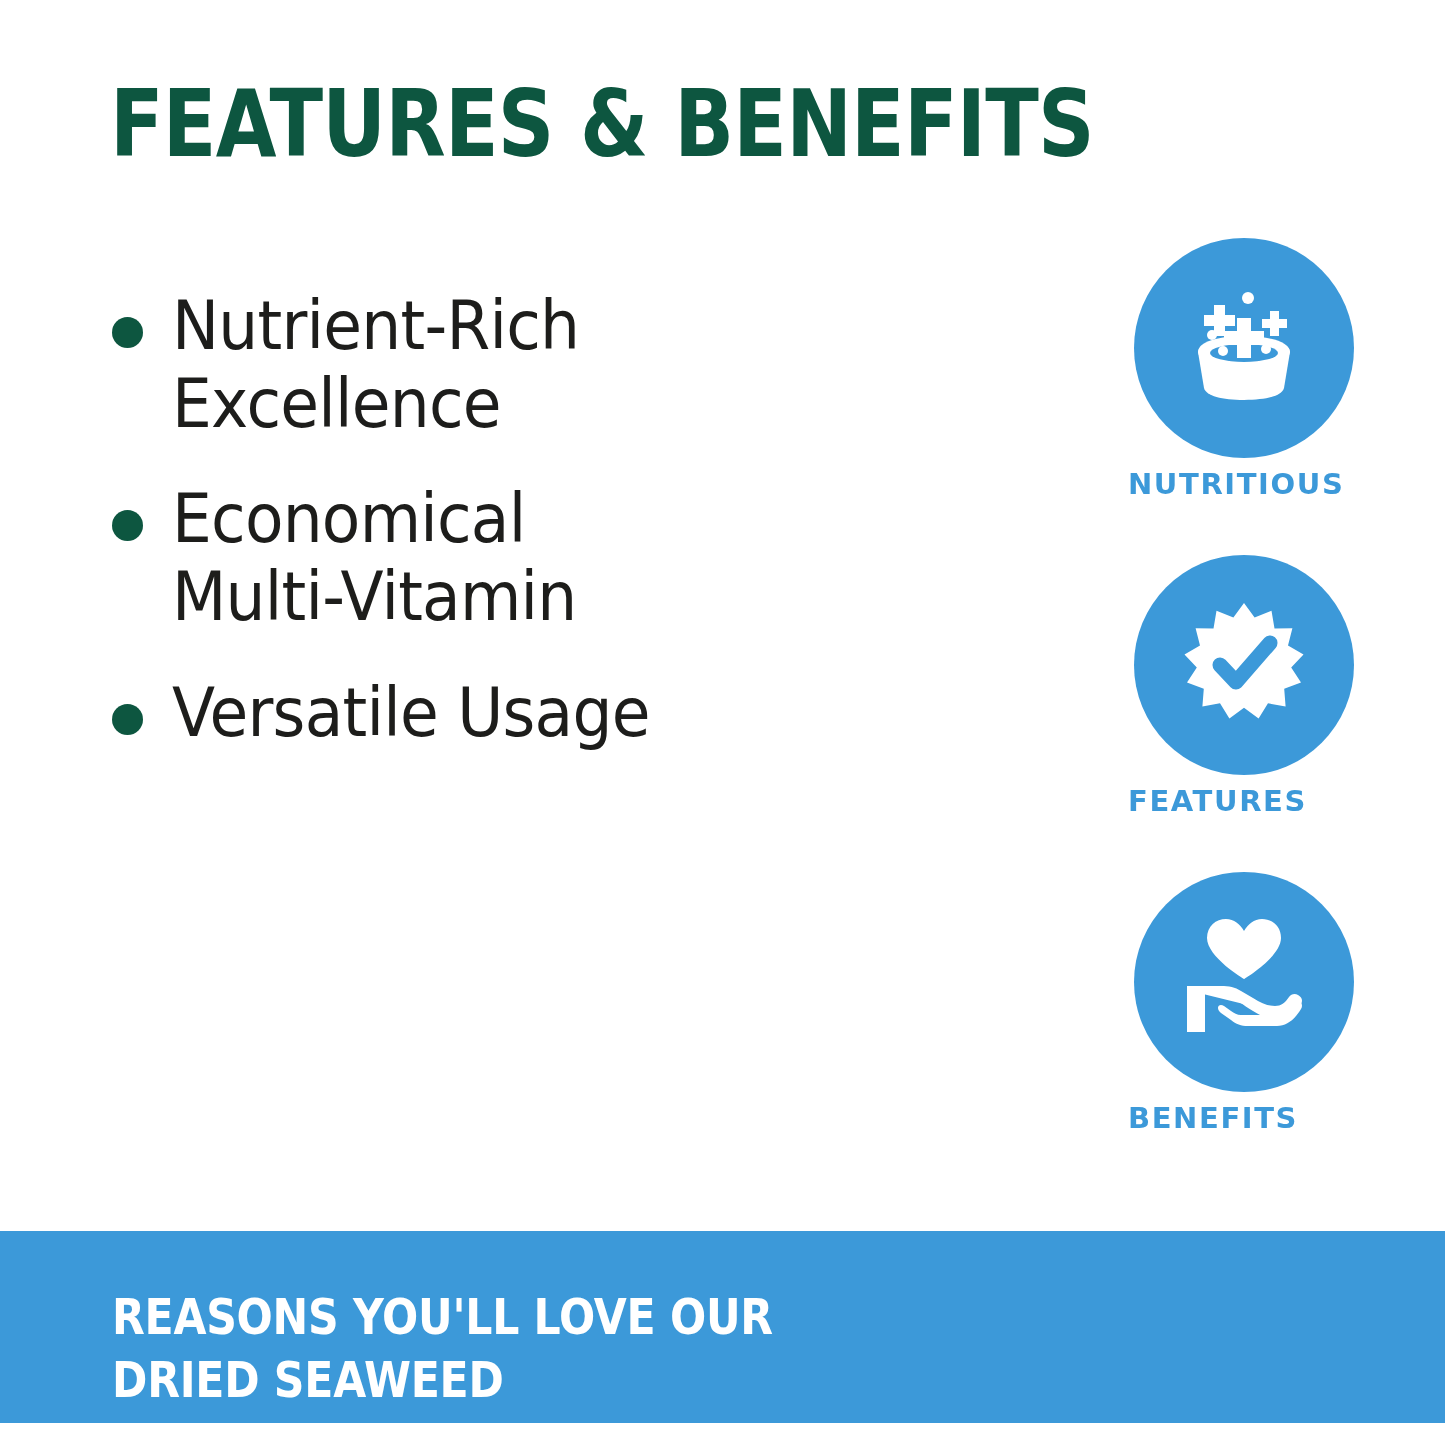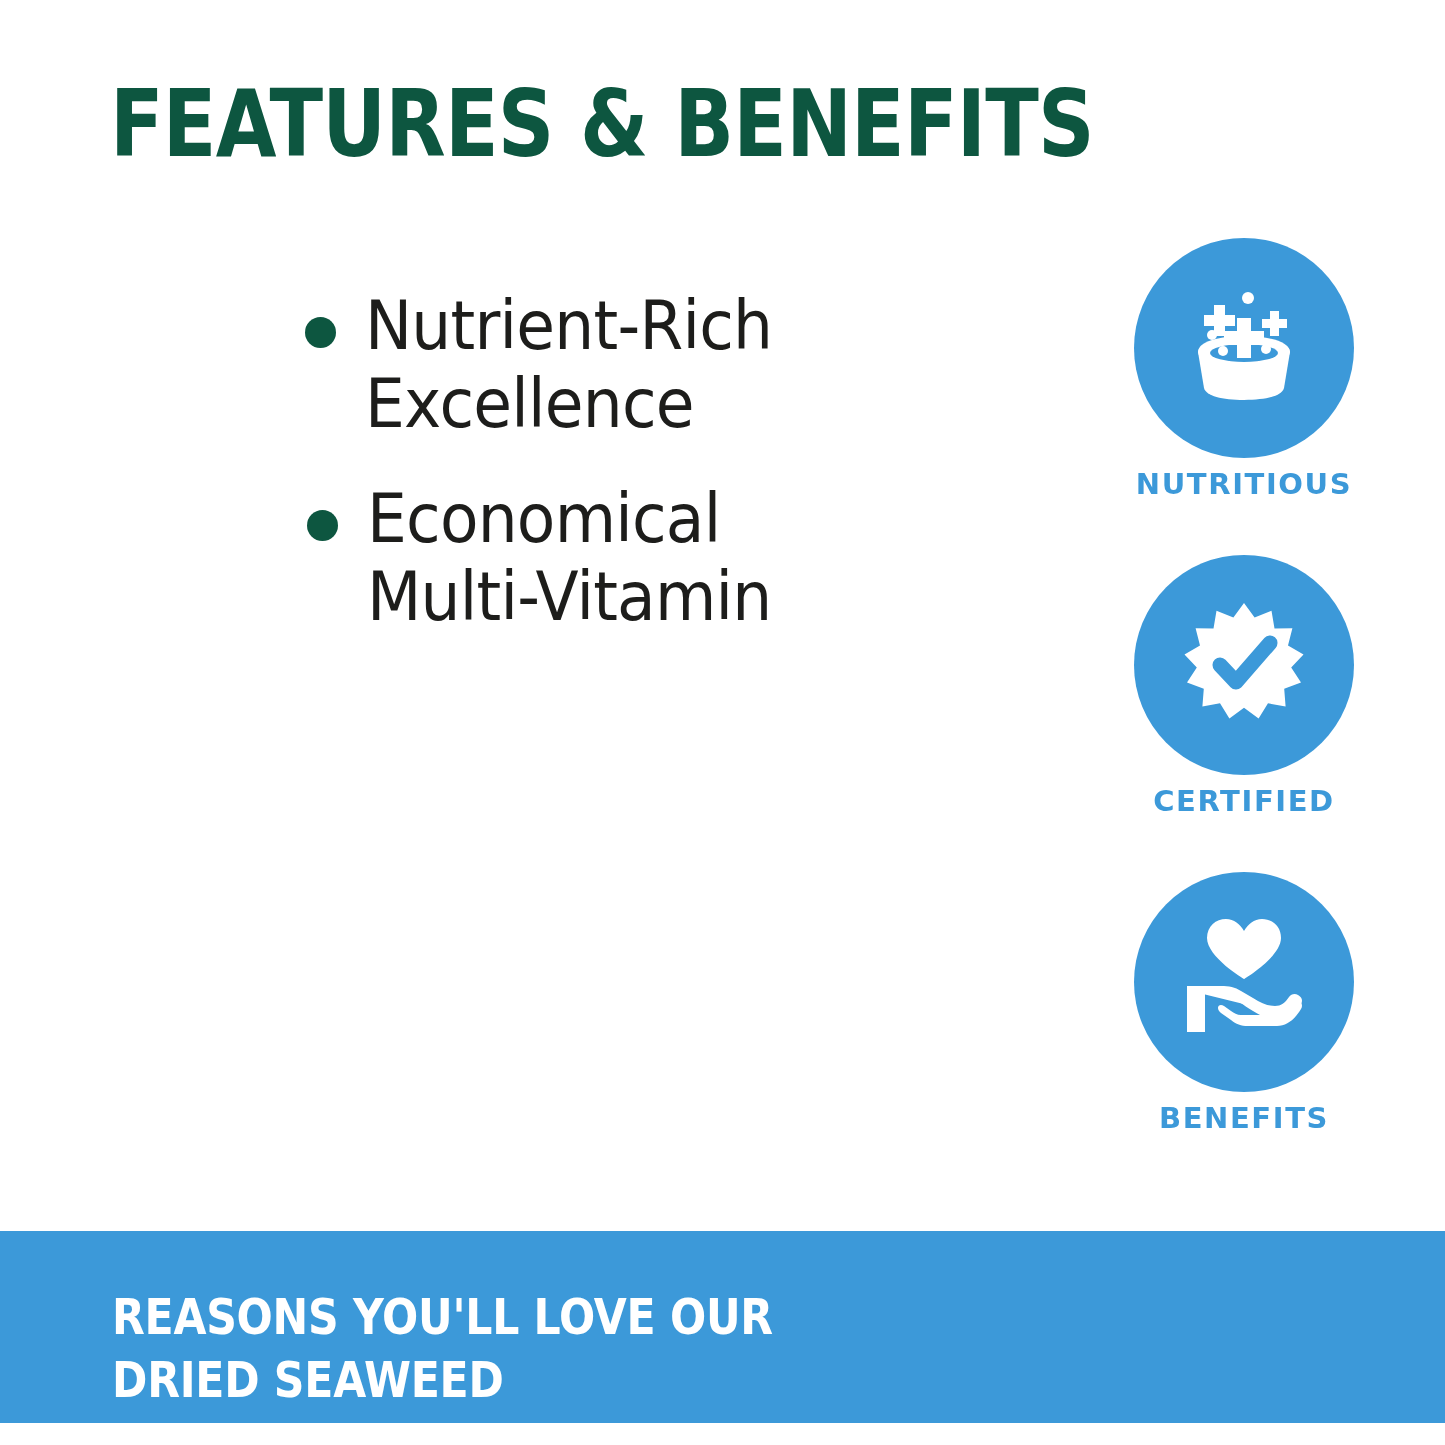--- a/index.html
+++ b/index.html
@@ -42,21 +42,20 @@
   .bullet-list {
     position: absolute;
     left: 112px;
     top: 288px;
     width: 880px;
   }
   .bullet-row {
     display: flex;
     align-items: flex-start;
     margin-bottom: 38px;
-    justify-content: center;
   }
   .bullet-row:last-child { margin-bottom: 0; }
 
   .bullet-dot {
     flex: 0 0 auto;
     width: 31px;
     height: 31px;
     border-radius: 50%;
     background: #0d5640;
     margin-top: 29px;
@@ -77,21 +76,21 @@
   
   .badge-col {
     position: absolute;
     left: 1128px;
     top: 238px;
     width: 232px;
   }
   .badge {
     width: 232px;
     margin-bottom: 56px;
-    text-align: center;
+    text-align: left;
   }
   .badge:last-child { margin-bottom: 0; }
 
   .badge-circle {
     width: 220px;
     height: 220px;
     border-radius: 50%;
     background: #3c99d9;
     margin: 0 auto;
     position: relative;
@@ -153,20 +152,24 @@
     </div>
 
 
     <div class="bullet-row">
       <span class="bullet-dot"></span>
       <span class="bullet-text">Economical
 Multi-Vitamin</span>
     </div>
 
 
+    <div class="bullet-row">
+      <span class="bullet-dot"></span>
+      <span class="bullet-text">Versatile Usage</span>
+    </div>
 
   </div>
 
   <div class="badge-col">
 
     <div class="badge">
       <div class="badge-circle">
         <svg width="140" height="140" viewBox="0 0 140 140">
           <g fill="#ffffff">
 
@@ -201,21 +204,21 @@
                    L114.0 50.6 L129.5 59.4 L117.2 72.4 L127.0 87.4
                    L110.2 93.8 L111.6 111.6 L94.0 108.3 L84.6 123.4
                    L70 112.8 L55.4 123.4 L46.0 108.3 L28.4 111.6
                    L29.8 93.8 L13.0 87.4 L22.8 72.4 L10.5 59.4
                    L26.0 50.6 L21.6 33.3 L39.5 33.6 L42.5 15.7
                    L59.4 22.4 Z"></path>
 
           <path fill="none" stroke="#3c99d9" stroke-width="15" stroke-linecap="round" stroke-linejoin="round" d="M46 70 L62 87 L96 48"></path>
         </svg>
       </div>
-      <div class="badge-label">CERTIFIED</div>
+      <div class="badge-label">FEATURES</div>
     </div>
 
     <div class="badge">
       <div class="badge-circle">
         <svg width="150" height="150" viewBox="0 0 150 150">
           <g fill="#ffffff">
 
             <path d="M75 72 C75 72 38 50 38 31 C38 19 47 12 57 12
                      C65 12 71 17 75 24 C79 17 85 12 93 12
                      C103 12 112 19 112 31 C112 50 75 72 75 72 Z"></path>

